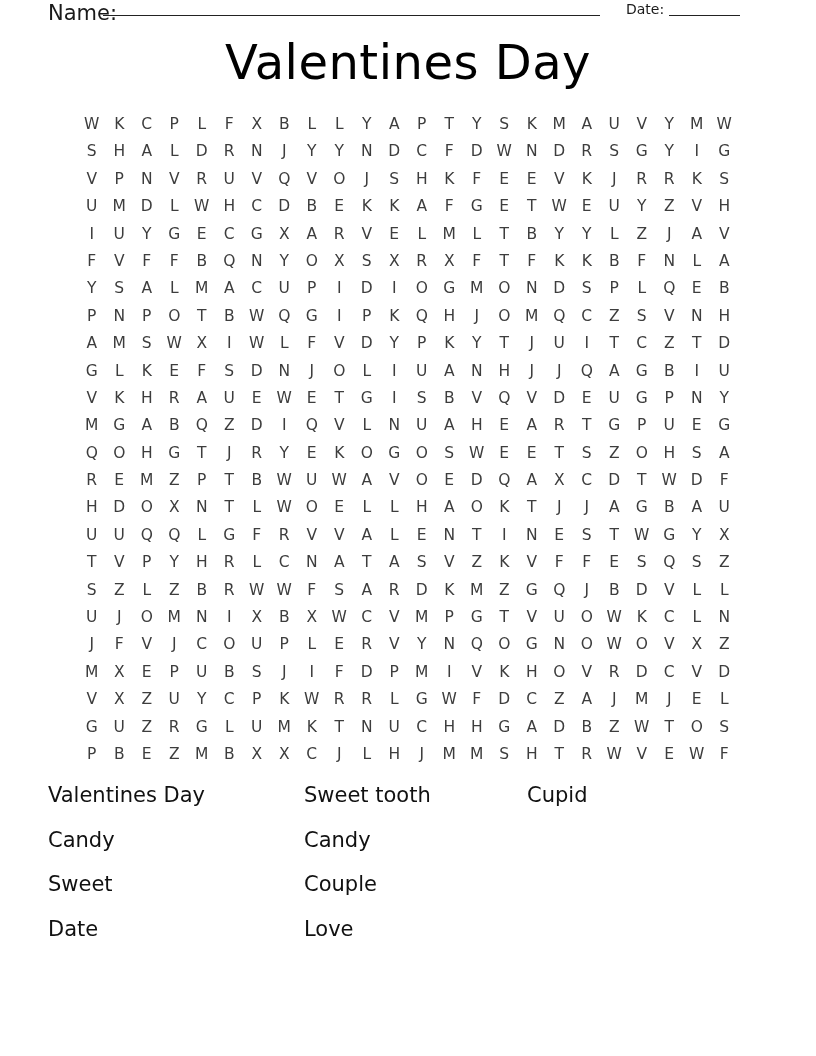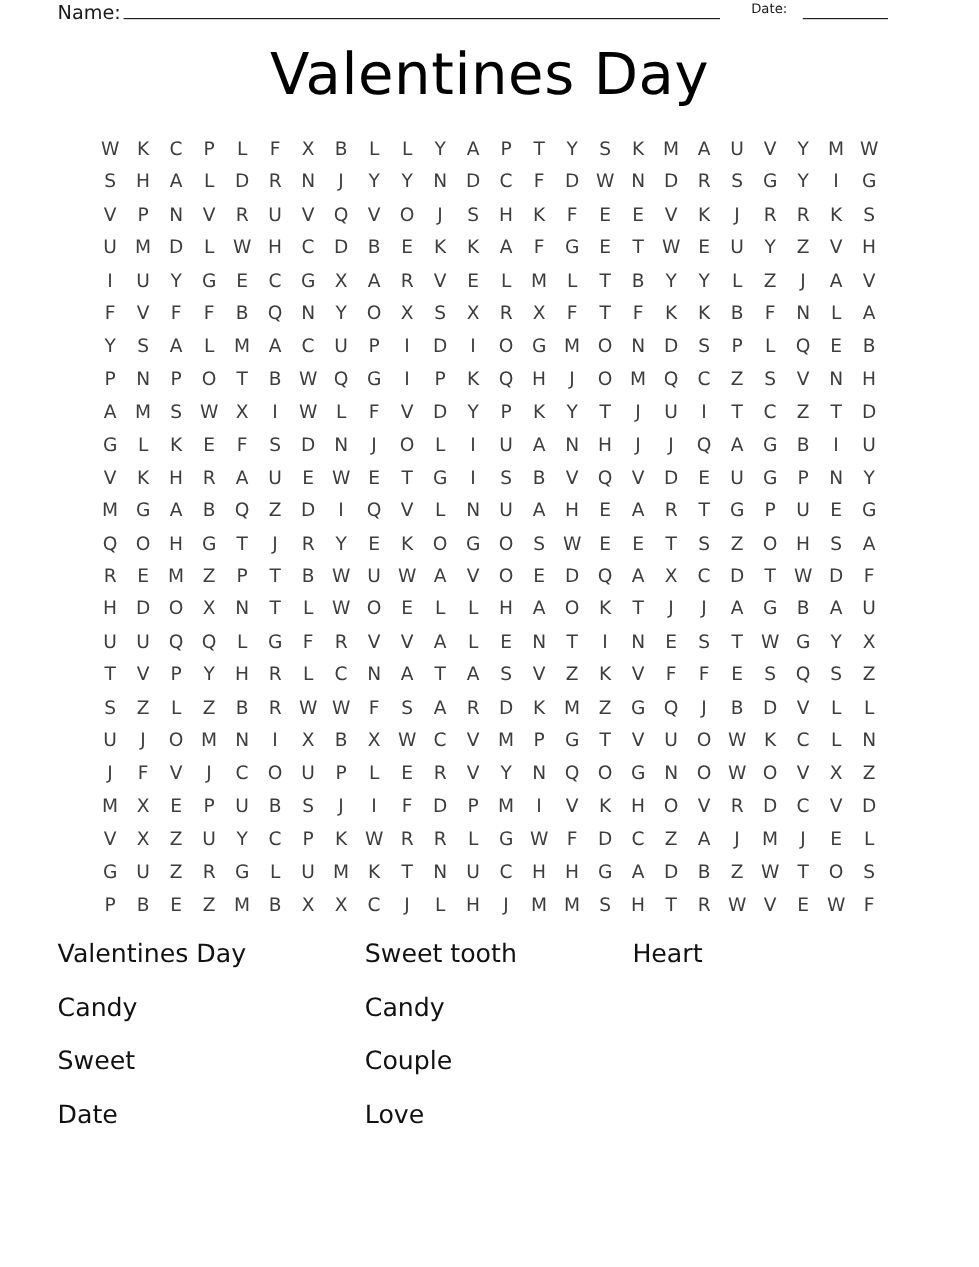--- a/index.html
+++ b/index.html
@@ -11,23 +11,23 @@
     width: 816px;
     height: 1056px;
     position: relative;
     overflow: hidden;
     font-family: "DejaVu Sans", sans-serif;
     color: #1a1a1a;
   }
 
   
   .header-area { position: absolute; top: 0; left: 0; width: 816px; height: 20px; }
-  .name-label   { position: absolute; left: 48px;  top: 1px; font-size: 16px; text-align: center; }
+  .name-label   { position: absolute; left: 48px;  top: 1px; font-size: 21px; text-align: center; }
   .name-line    { position: absolute; left: 103px; top: -1px; width: 497px; height: 16px; border-bottom: 1.5px solid #222; }
-  .date-label   { position: absolute; left: 626px; top: 1px; font-size: 11px; }
+  .date-label   { position: absolute; left: 626px; top: 1px; font-size: 14px; }
   .date-line    { position: absolute; left: 669px; top: -1px; width: 71px;  height: 16px; border-bottom: 1.5px solid #222; }
 
   
   .page-title {
     position: absolute;
     top: 34px;
     left: 0;
     width: 816px;
     text-align: center;
     font-size: 48px;
@@ -721,15 +721,15 @@
       <div class="word-item">Sweet</div>
       <div class="word-item">Date</div>
     </div>
     <div class="word-col word-col-1">
       <div class="word-item">Sweet tooth</div>
       <div class="word-item">Candy</div>
       <div class="word-item">Couple</div>
       <div class="word-item">Love</div>
     </div>
     <div class="word-col word-col-2">
-      <div class="word-item">Heart</div>
+      <div class="word-item">Cupid</div>
     </div>
   </div>
 
 </body></html>

